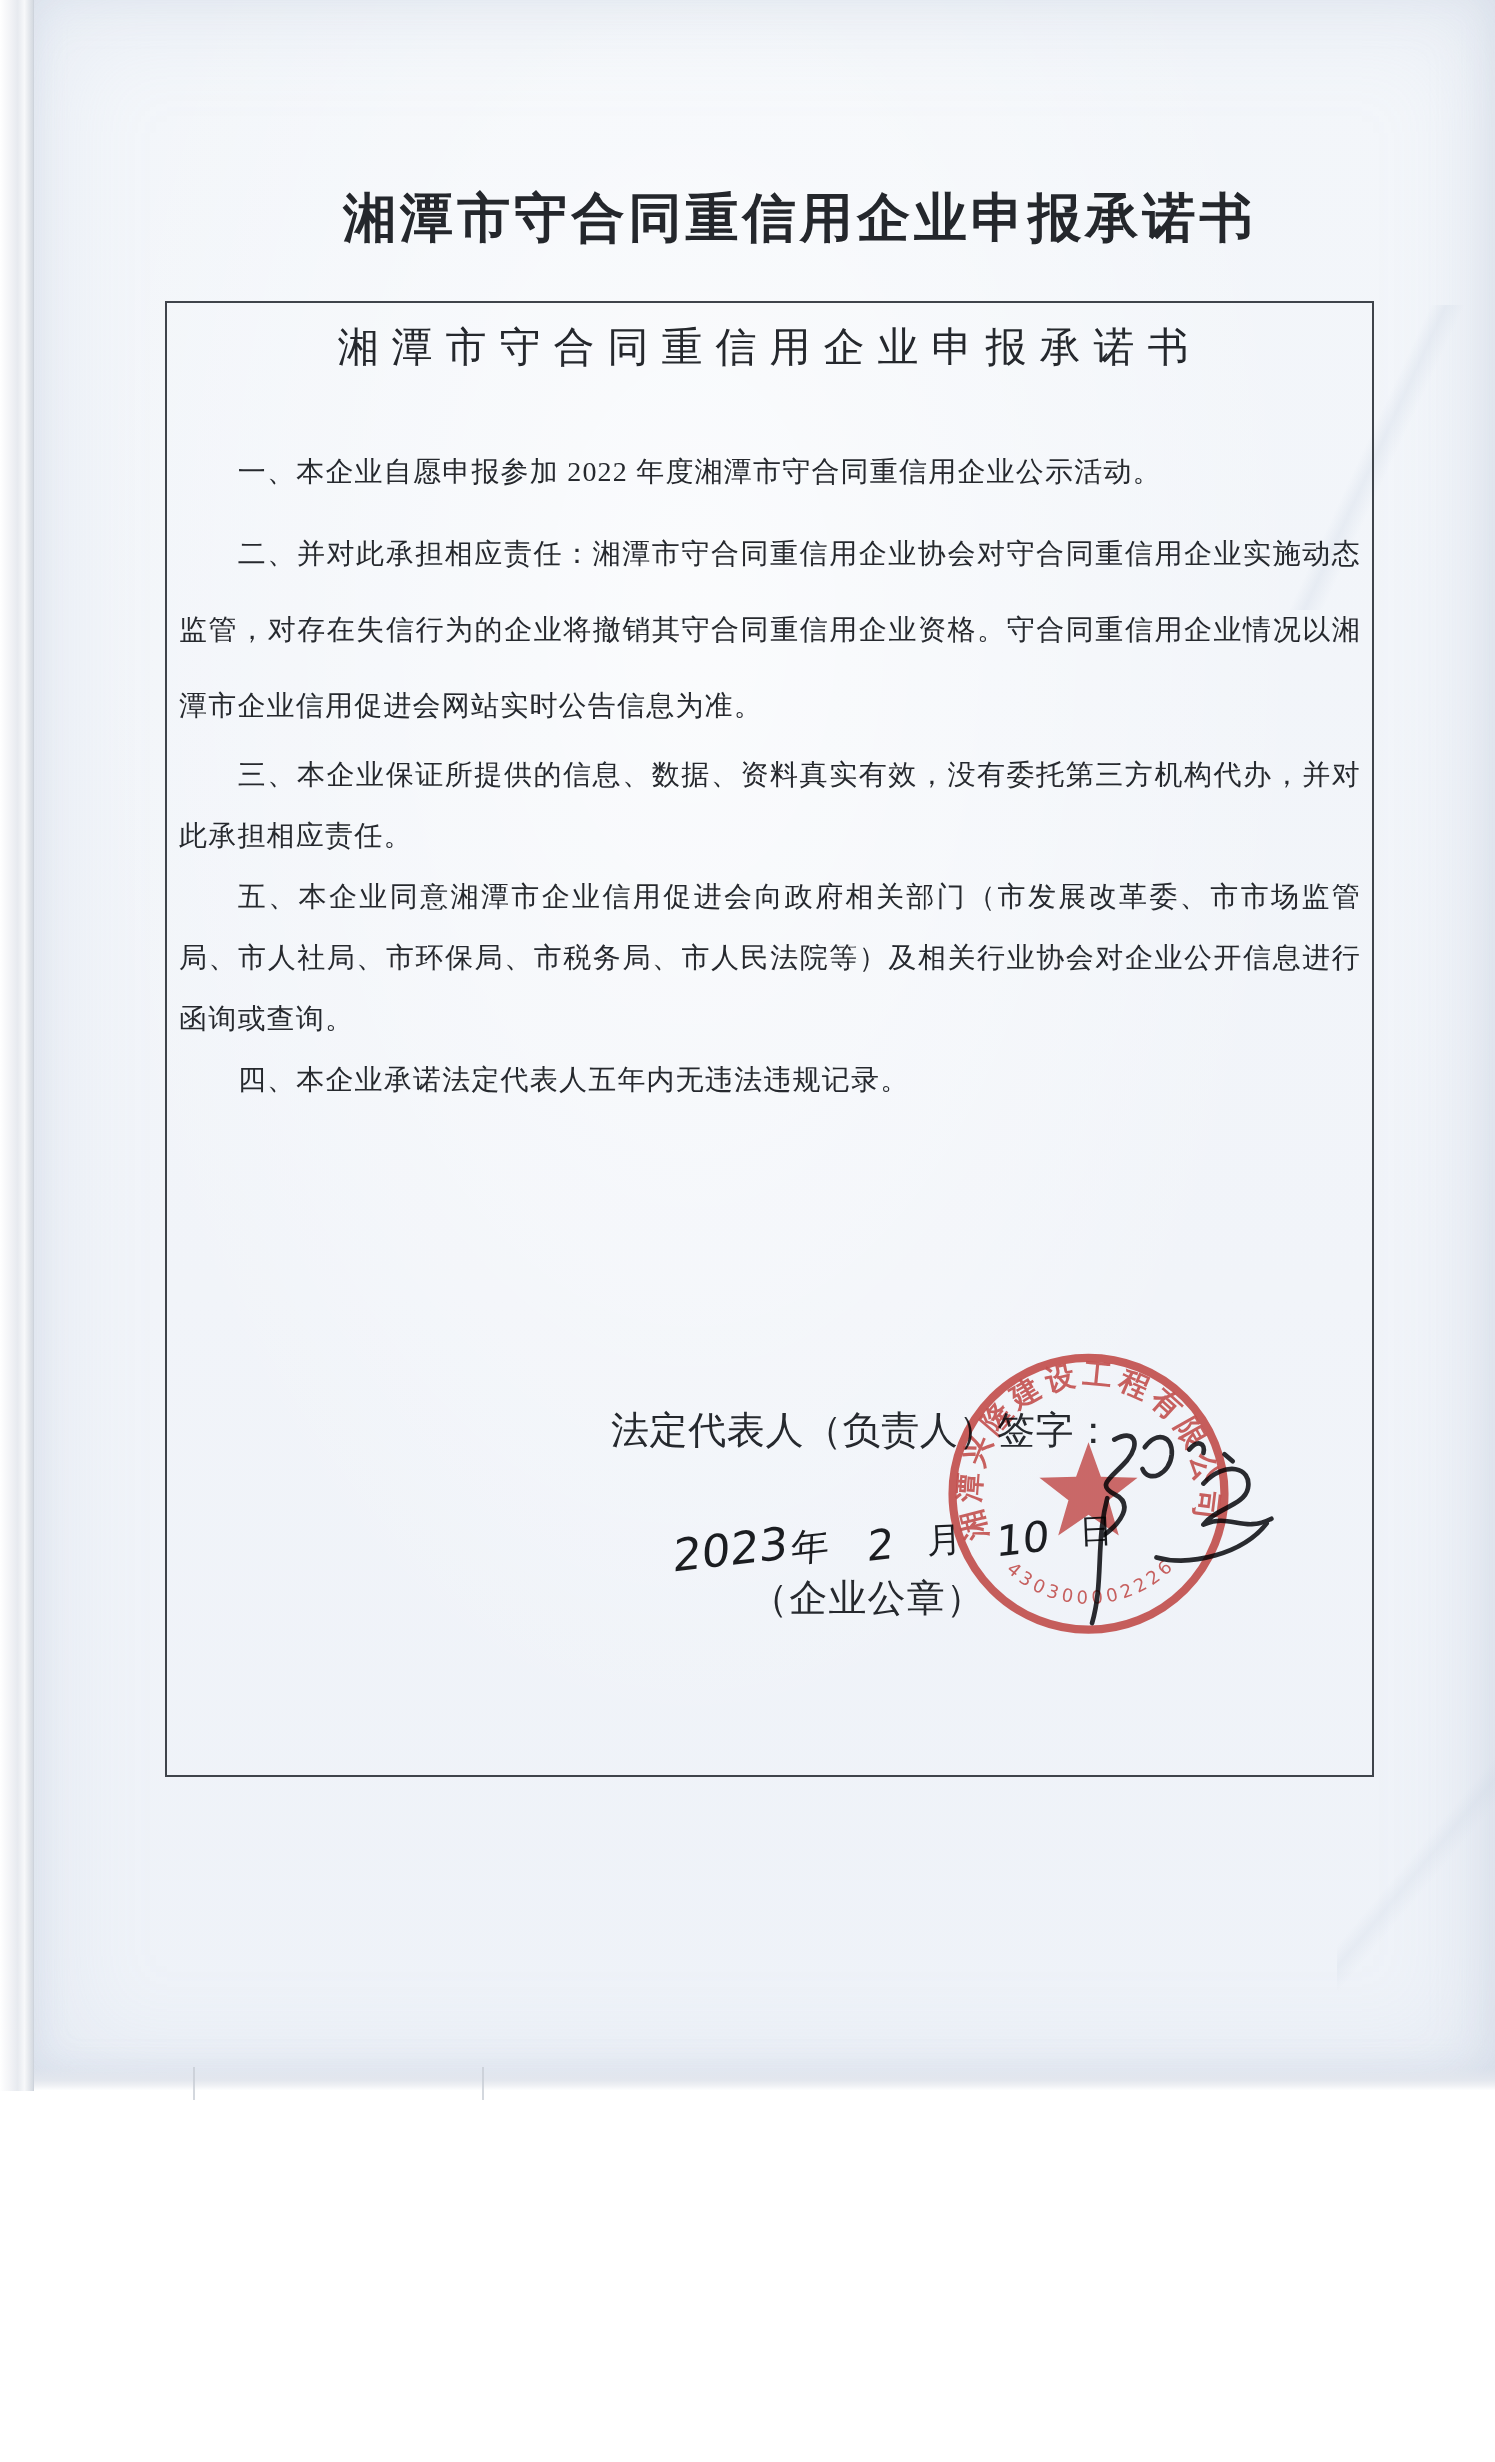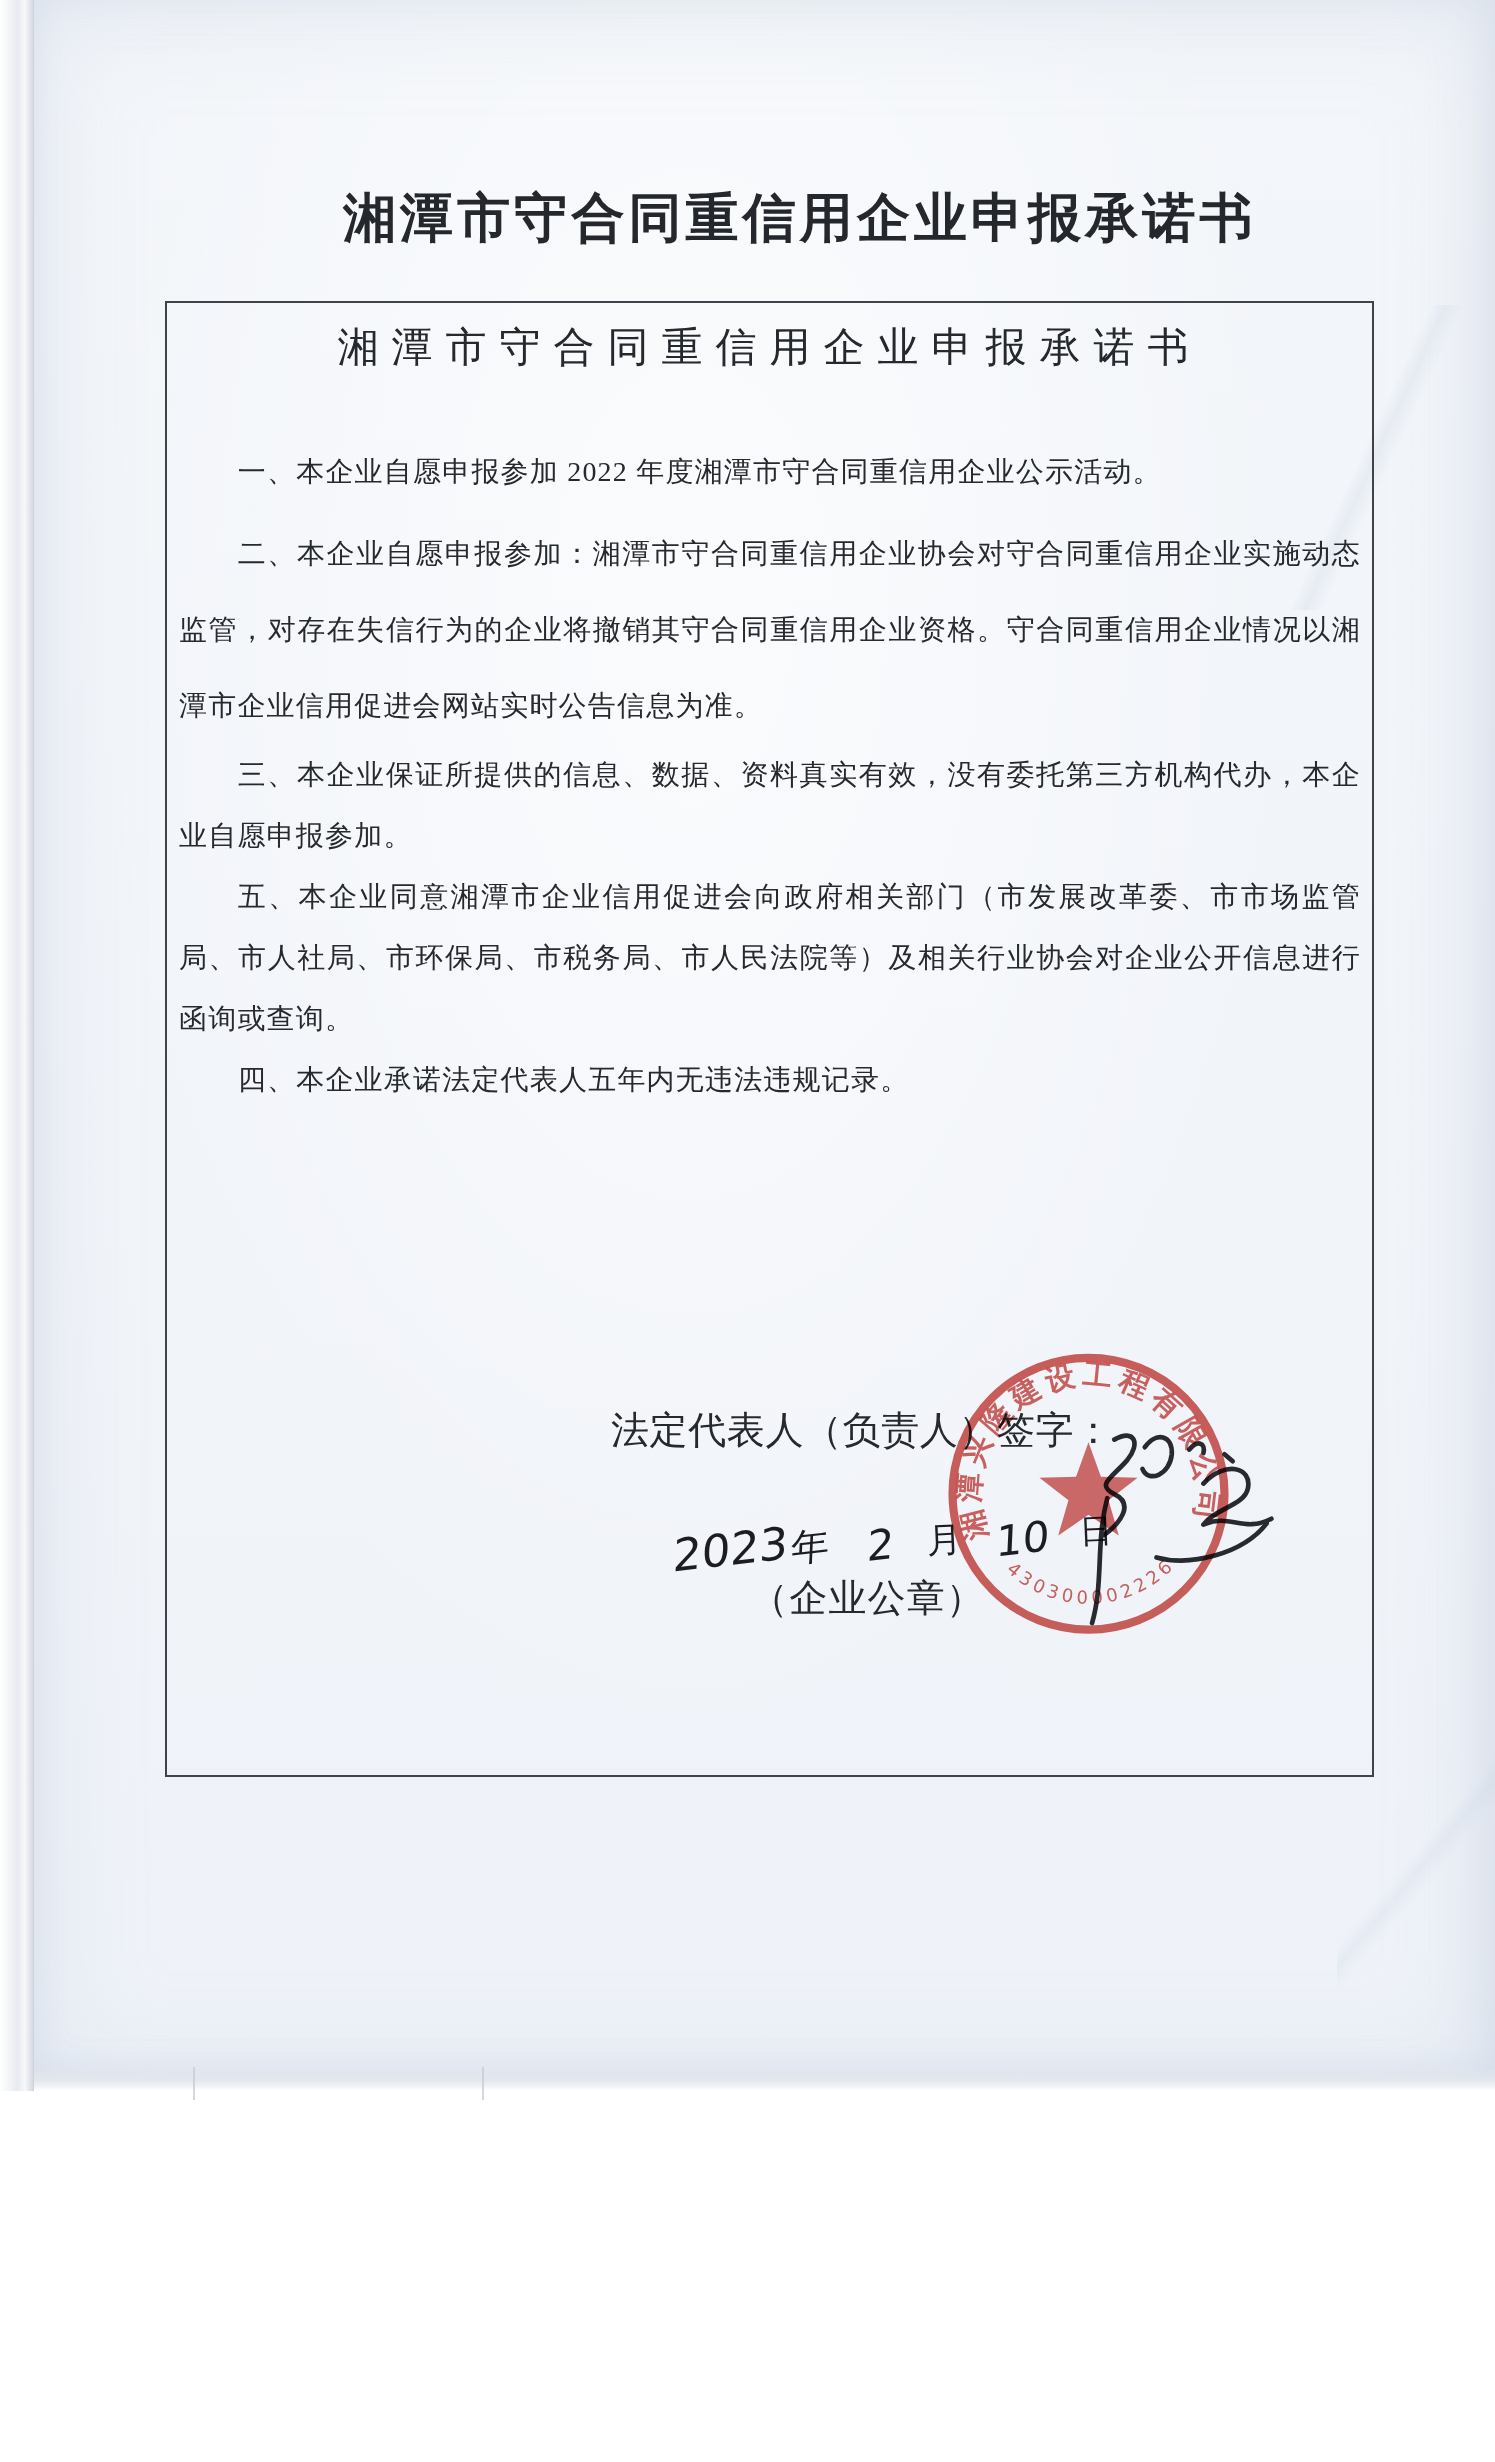--- a/index.html
+++ b/index.html
@@ -81,22 +81,22 @@
   <div class="crease" style="left:1337px;top:1747px;width:158px;height:252px;background:linear-gradient(130deg, rgba(0,0,0,0) 45%, rgba(204,214,228,.26) 50%, rgba(0,0,0,0) 56%);"></div>
 
   <div class="main-title">湘潭市守合同重信用企业申报承诺书</div>
 
   <div class="frame-box"></div>
 
   <div class="inner-title">湘潭市守合同重信用企业申报承诺书</div>
 
   <div class="body-text">
       <p class="sp-after">一、本企业自愿申报参加 2022 年度湘潭市守合同重信用企业公示活动。</p>
-      <p class="loose">二、本企业自愿申报参加：湘潭市守合同重信用企业协会对守合同重信用企业实施动态监管，对存在失信行为的企业将撤销其守合同重信用企业资格。守合同重信用企业情况以湘潭市企业信用促进会网站实时公告信息为准。</p>
-      <p>三、本企业保证所提供的信息、数据、资料真实有效，没有委托第三方机构代办，本企业自愿申报参加。</p>
+      <p class="loose">二、并对此承担相应责任：湘潭市守合同重信用企业协会对守合同重信用企业实施动态监管，对存在失信行为的企业将撤销其守合同重信用企业资格。守合同重信用企业情况以湘潭市企业信用促进会网站实时公告信息为准。</p>
+      <p>三、本企业保证所提供的信息、数据、资料真实有效，没有委托第三方机构代办，并对此承担相应责任。</p>
       <p>五、本企业同意湘潭市企业信用促进会向政府相关部门（市发展改革委、市市场监管局、市人社局、市环保局、市税务局、市人民法院等）及相关行业协会对企业公开信息进行函询或查询。</p>
       <p>四、本企业承诺法定代表人五年内无违法违规记录。</p>
     </div>
 
   <div class="sig-label">法定代表人（负责人）签字：</div>
   <div class="seal-label">（企业公章）</div>
 
   <div class="date-row">
     <span class="hw dt-year">2023</span>
     <span class="hw dt-yunit">年</span>

